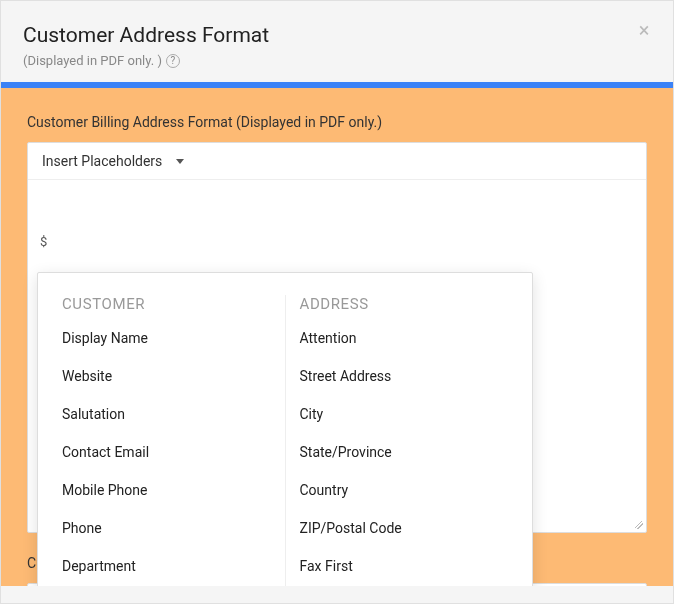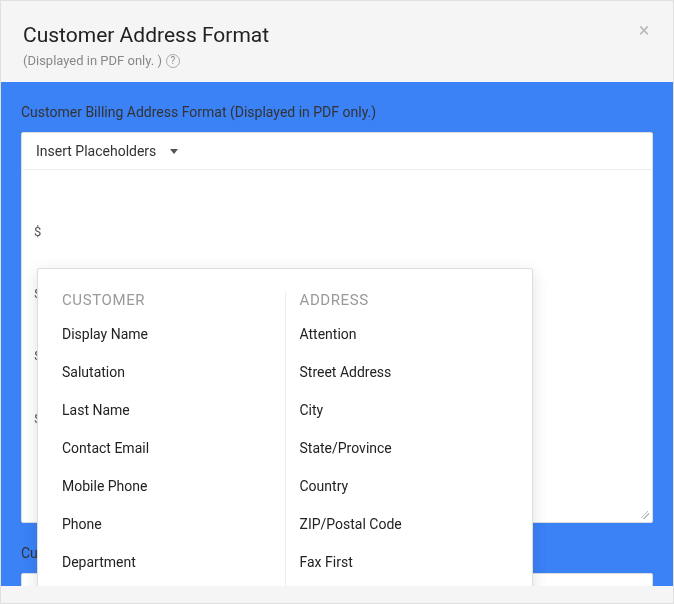--- a/index.html
+++ b/index.html
@@ -52,23 +52,23 @@
     width: 22px; height: 22px;
     color: #bbb;
     font-size: 20px;
     line-height: 1;
     display: flex;
     align-items: center;
     justify-content: center;
     cursor: pointer;
   }
   .modal-body {
-    background: #3b82f6;
-    border-top: 2px solid #3b82f6;
-    padding: 20px;
+    background: #fdba74;
+    border-top: 6px solid #3b82f6;
+    padding: 26px;
     height: calc(604px - 100px);
     overflow: hidden;
     position: relative;
   }
   .section-label {
     font-size: 14px;
     color: #333;
     margin-bottom: 12px;
   }
   .field-group {
@@ -202,22 +202,22 @@
 
     <div class="field-group">
       <div class="dropdown-bar" style="height:40px;"></div>
 
     </div>
 
     <div class="dropdown-panel">
       <div class="col">
         <div class="col-head">CUSTOMER</div>
         <div class="item">Display Name</div>
+        <div class="item">Website</div>
         <div class="item">Salutation</div>
-        <div class="item">Last Name</div>
         <div class="item">Contact Email</div>
         <div class="item">Mobile Phone</div>
         <div class="item">Phone</div>
         <div class="item">Department</div>
 
       </div>
       <div class="col">
         <div class="col-head">ADDRESS</div>
         <div class="item">Attention</div>
         <div class="item">Street Address</div>

